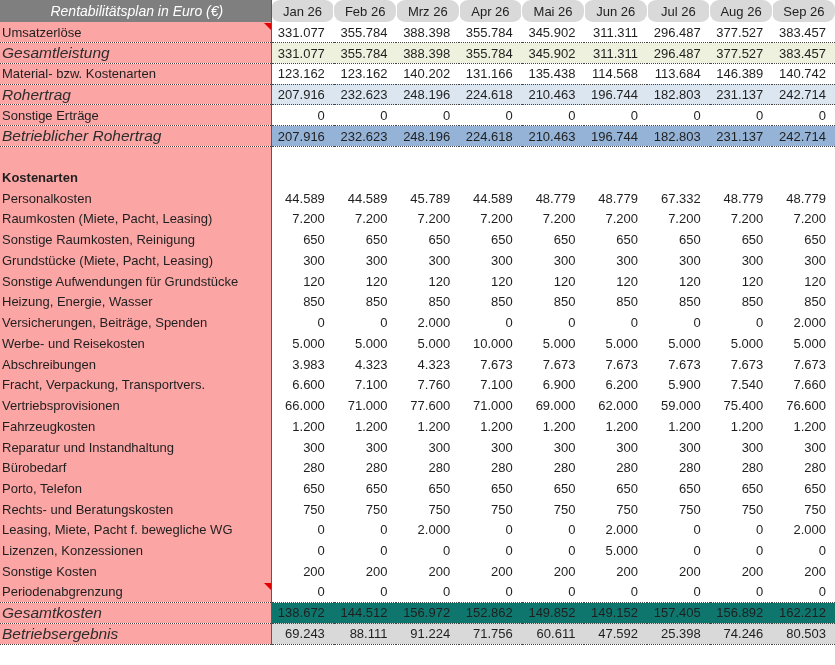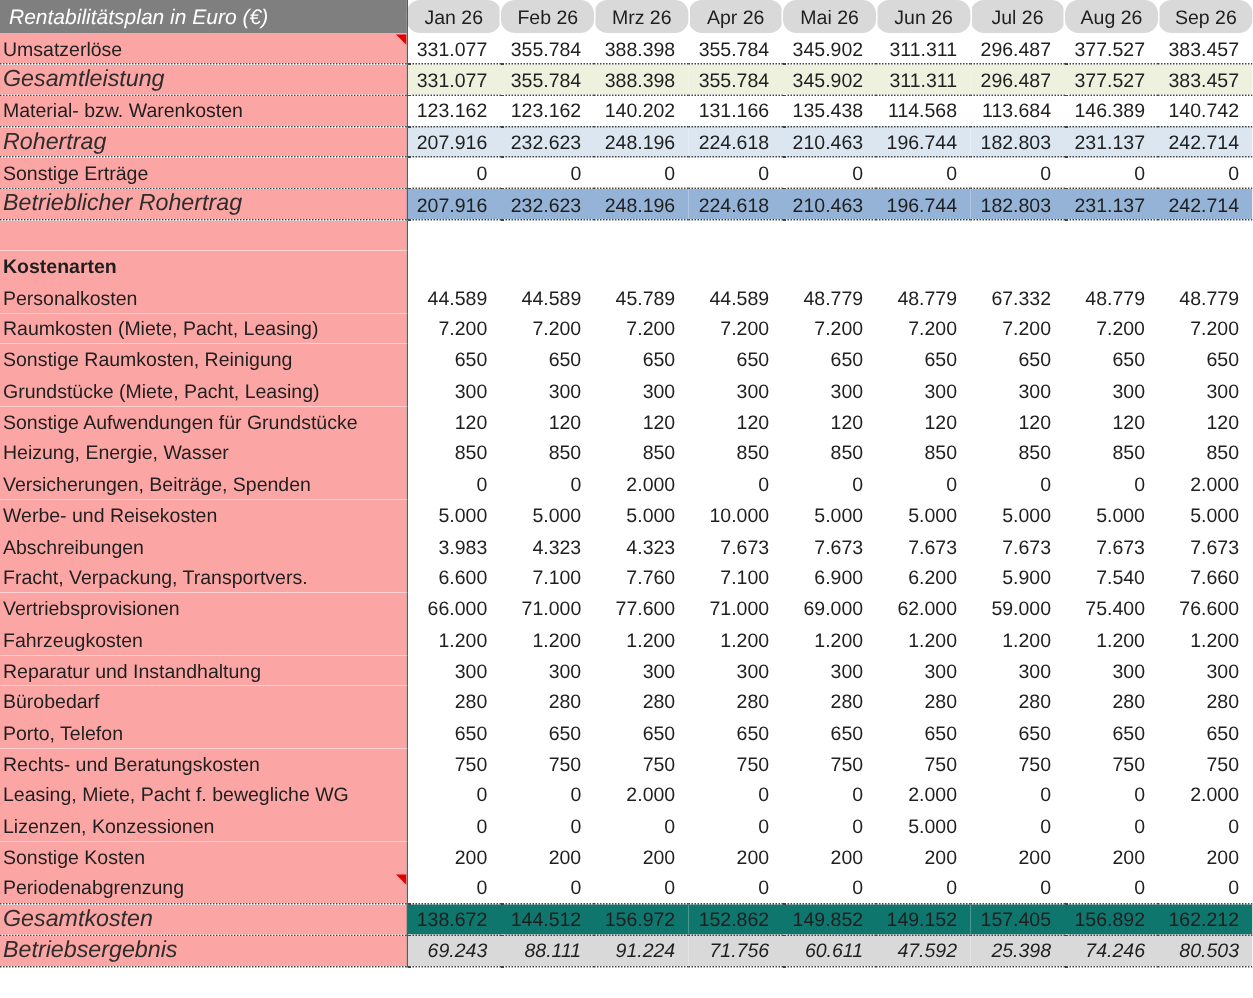--- a/index.html
+++ b/index.html
@@ -11,21 +11,21 @@
   table.grid{
     width:835px;border-collapse:collapse;table-layout:fixed;
   }
   col.c-label{width:271px;}
   col.c-month{width:62.6px;}
   
   thead tr{height:22px;}
   th.title-cell{
     background:#7f7f7f;color:#ffffff;
     font-style:italic;font-weight:normal;font-size:14px;
-    text-align:left;padding:0 3px 0 6px;
+    text-align:center;padding:0 3px 0 6px;
     border-right:1px solid #5a5a5a;
   }
   th.month{
     background:#d9d9d9;color:#1f1f1f;
     font-weight:normal;font-size:13px;text-align:center;
     border-left:1px solid #ffffff;padding:0;border-radius:9px;
   }
   
   tbody tr{height:20.74px;}
   td{padding:0;font-size:13px;color:#1f1f1f;vertical-align:middle;}
@@ -38,21 +38,21 @@
     background:#ffffff;text-align:right;padding-right:9px;
     white-space:nowrap;
   }
   tr.blank td.val{background:#ffffff;}
   tr.section td.lbl{font-weight:bold;margin-top:48px;}
   
   tr.sum-green  td.val{background:#eef1de;}
   tr.sum-lightblue td.val{background:#dce6f1;}
   tr.sum-blue   td.val{background:#95b3d7;}
   tr.sum-pink   td.val{background:#0f766e;}
-  tr.sum-gray   td.val{background:#d9d9d9;font-style:italic;}
+  tr.sum-gray   td.val{background:#d9d9d9;}
   
   tr.sum-green td, tr.sum-lightblue td, tr.sum-blue td, tr.sum-pink td, tr.sum-gray td{
     border-top:1px dotted #444;border-bottom:1px dotted #444;
   }
   tr.sum-green td.lbl, tr.sum-lightblue td.lbl, tr.sum-blue td.lbl,
   tr.sum-pink td.lbl, tr.sum-gray td.lbl{
     font-style:italic;font-size:15.5px;color:#2d2d2d;
   }
   
   .comment-marker{
@@ -109,21 +109,21 @@
         <td class="val">355.784</td>
         <td class="val">388.398</td>
         <td class="val">355.784</td>
         <td class="val">345.902</td>
         <td class="val">311.311</td>
         <td class="val">296.487</td>
         <td class="val">377.527</td>
         <td class="val">383.457</td>
       </tr>
       <tr class="normal">
-        <td class="lbl">Material- bzw. Warenkosten</td>
+        <td class="lbl">Material- bzw. Kostenarten</td>
         <td class="val">123.162</td>
         <td class="val">123.162</td>
         <td class="val">140.202</td>
         <td class="val">131.166</td>
         <td class="val">135.438</td>
         <td class="val">114.568</td>
         <td class="val">113.684</td>
         <td class="val">146.389</td>
         <td class="val">140.742</td>
       </tr>

